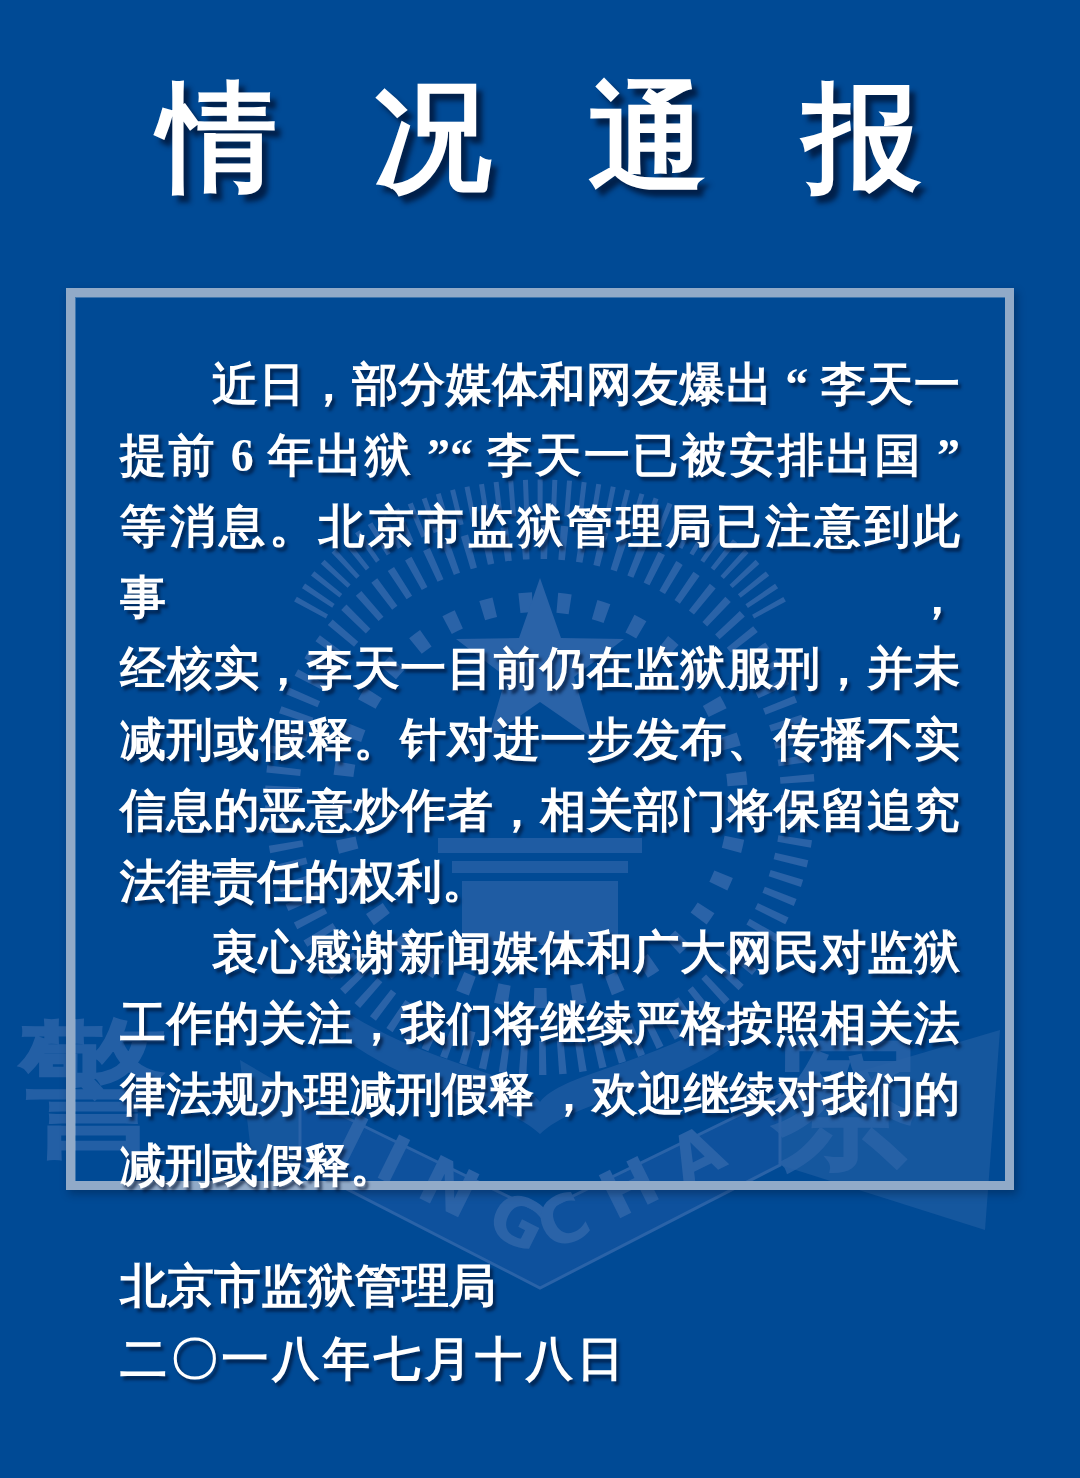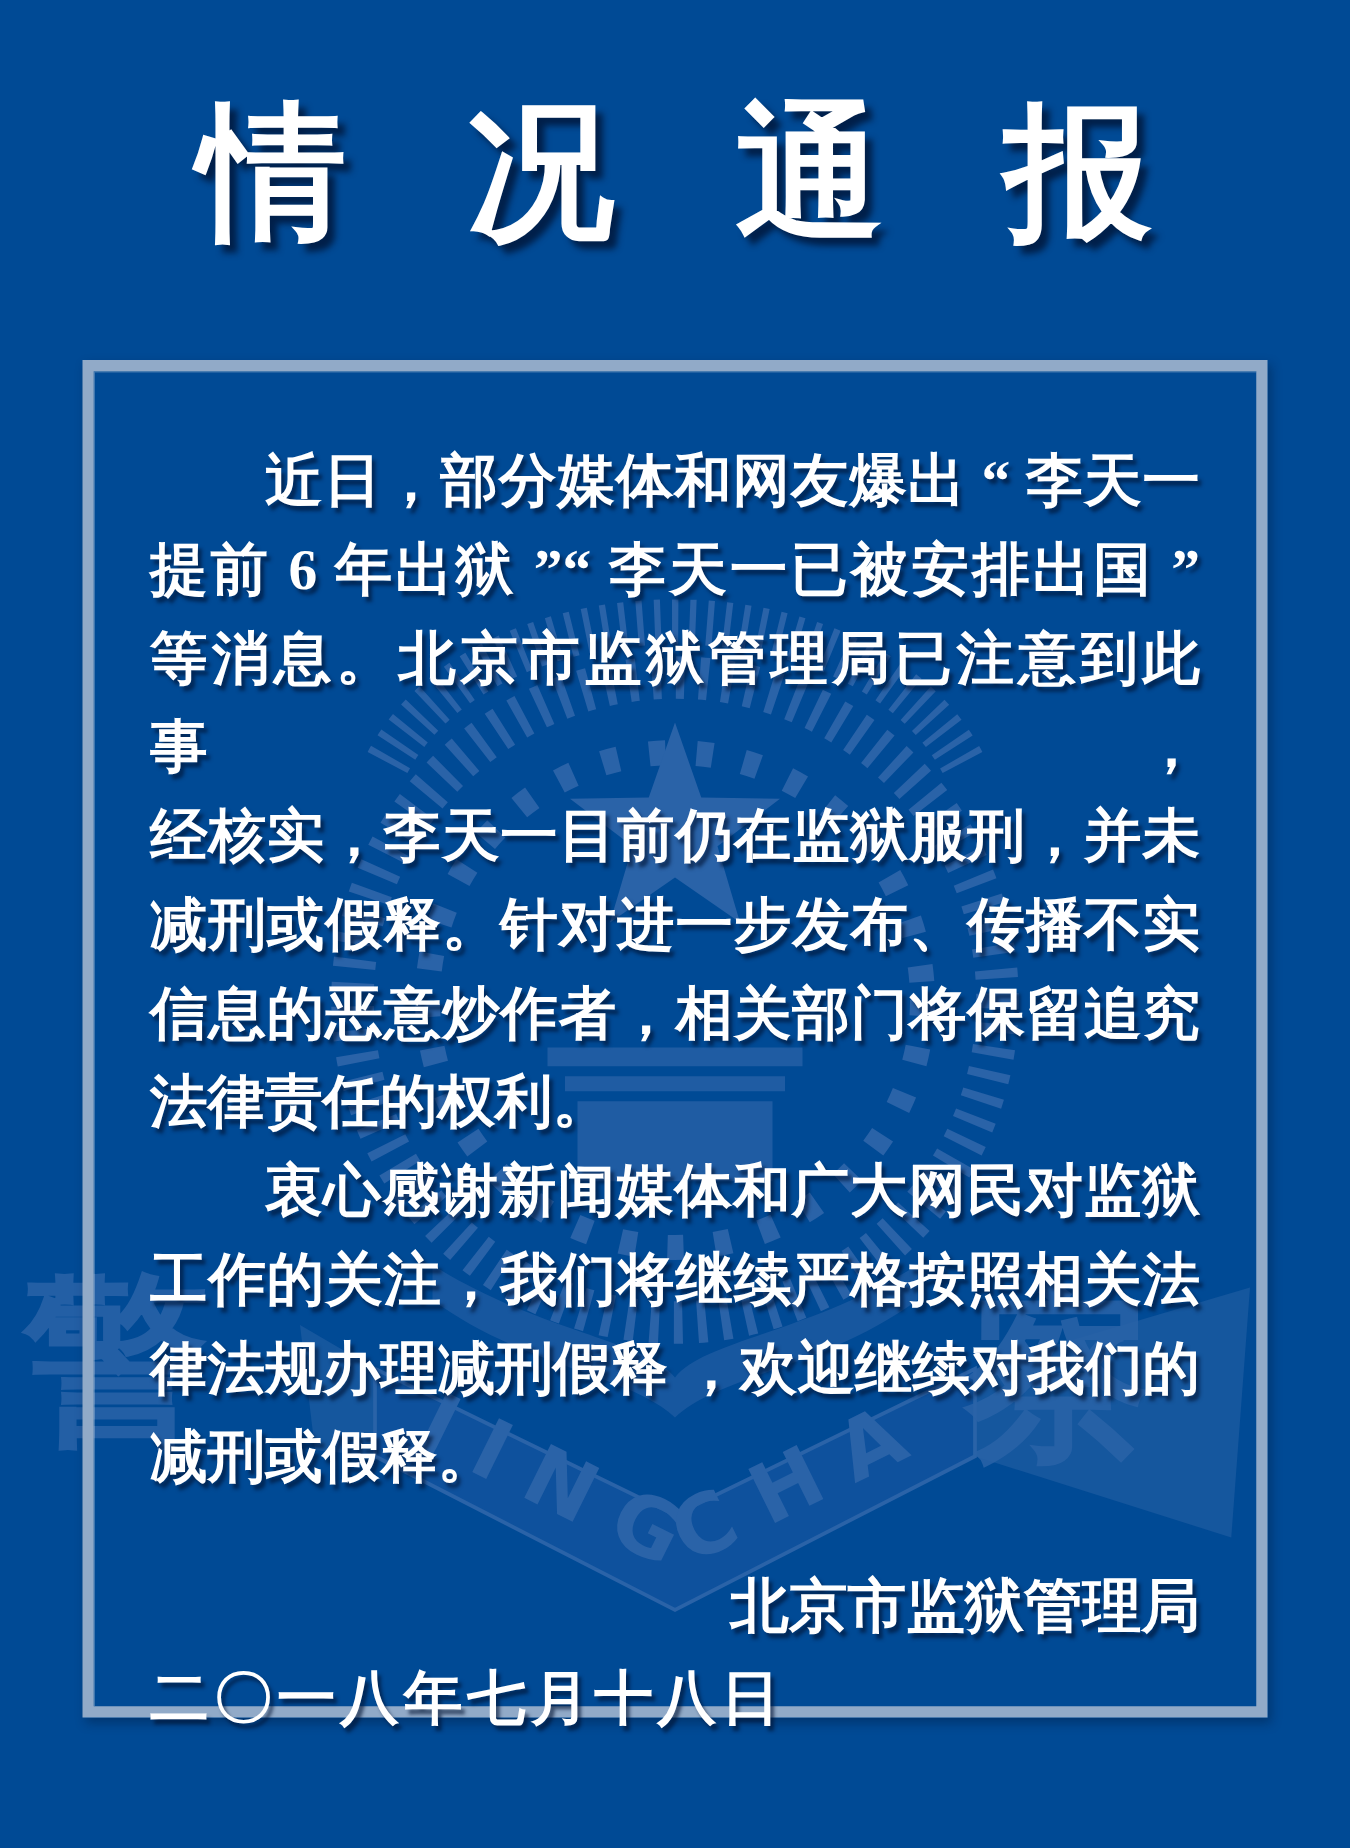--- a/index.html
+++ b/index.html
@@ -23,35 +23,35 @@
   
   .title{
     position:absolute; top:62px; left:0; width:100%; margin:0;
     text-align:center; color:var(--text);
     font-size:118px; font-weight:bold; line-height:1.3;
     letter-spacing:0.82em; text-indent:0.82em; white-space:nowrap;
     text-shadow:6px 7px 5px rgba(2,18,48,0.75);
   }
   
   .frame{
-    position:absolute; left:66px; top:288px; width:948px; height:1086px;
+    position:absolute; left:66px; top:288px; width:948px; height:902px;
     border:9px solid var(--frame);
     box-sizing:border-box;
     box-shadow:3px 4px 8px rgba(0,16,44,0.35), inset 1px 1px 0 rgba(255,255,255,0.25);
     padding:52px 45px 0 45px;
   }
   .line{
     color:var(--text); font-size:46px; font-weight:bold; line-height:71px;
     text-shadow:3px 4px 3px rgba(1,18,48,0.62);
     white-space:normal;
   }
   .line.j{text-align:justify; text-align-last:justify;}
   .line.ind{text-indent:2em;}
   .sig{
-    margin-top:50px; text-align:right;
+    margin-top:50px; text-align:left;
     color:var(--text); font-size:47px; font-weight:bold; line-height:71px;
     text-shadow:3px 4px 3px rgba(1,18,48,0.62);
   }
   .date{
     margin-top:2px; text-align:left;
     color:var(--text); font-size:47px; font-weight:bold; line-height:71px;
     letter-spacing:0.08em;
     text-shadow:3px 4px 3px rgba(1,18,48,0.62);
   }
 </style>

